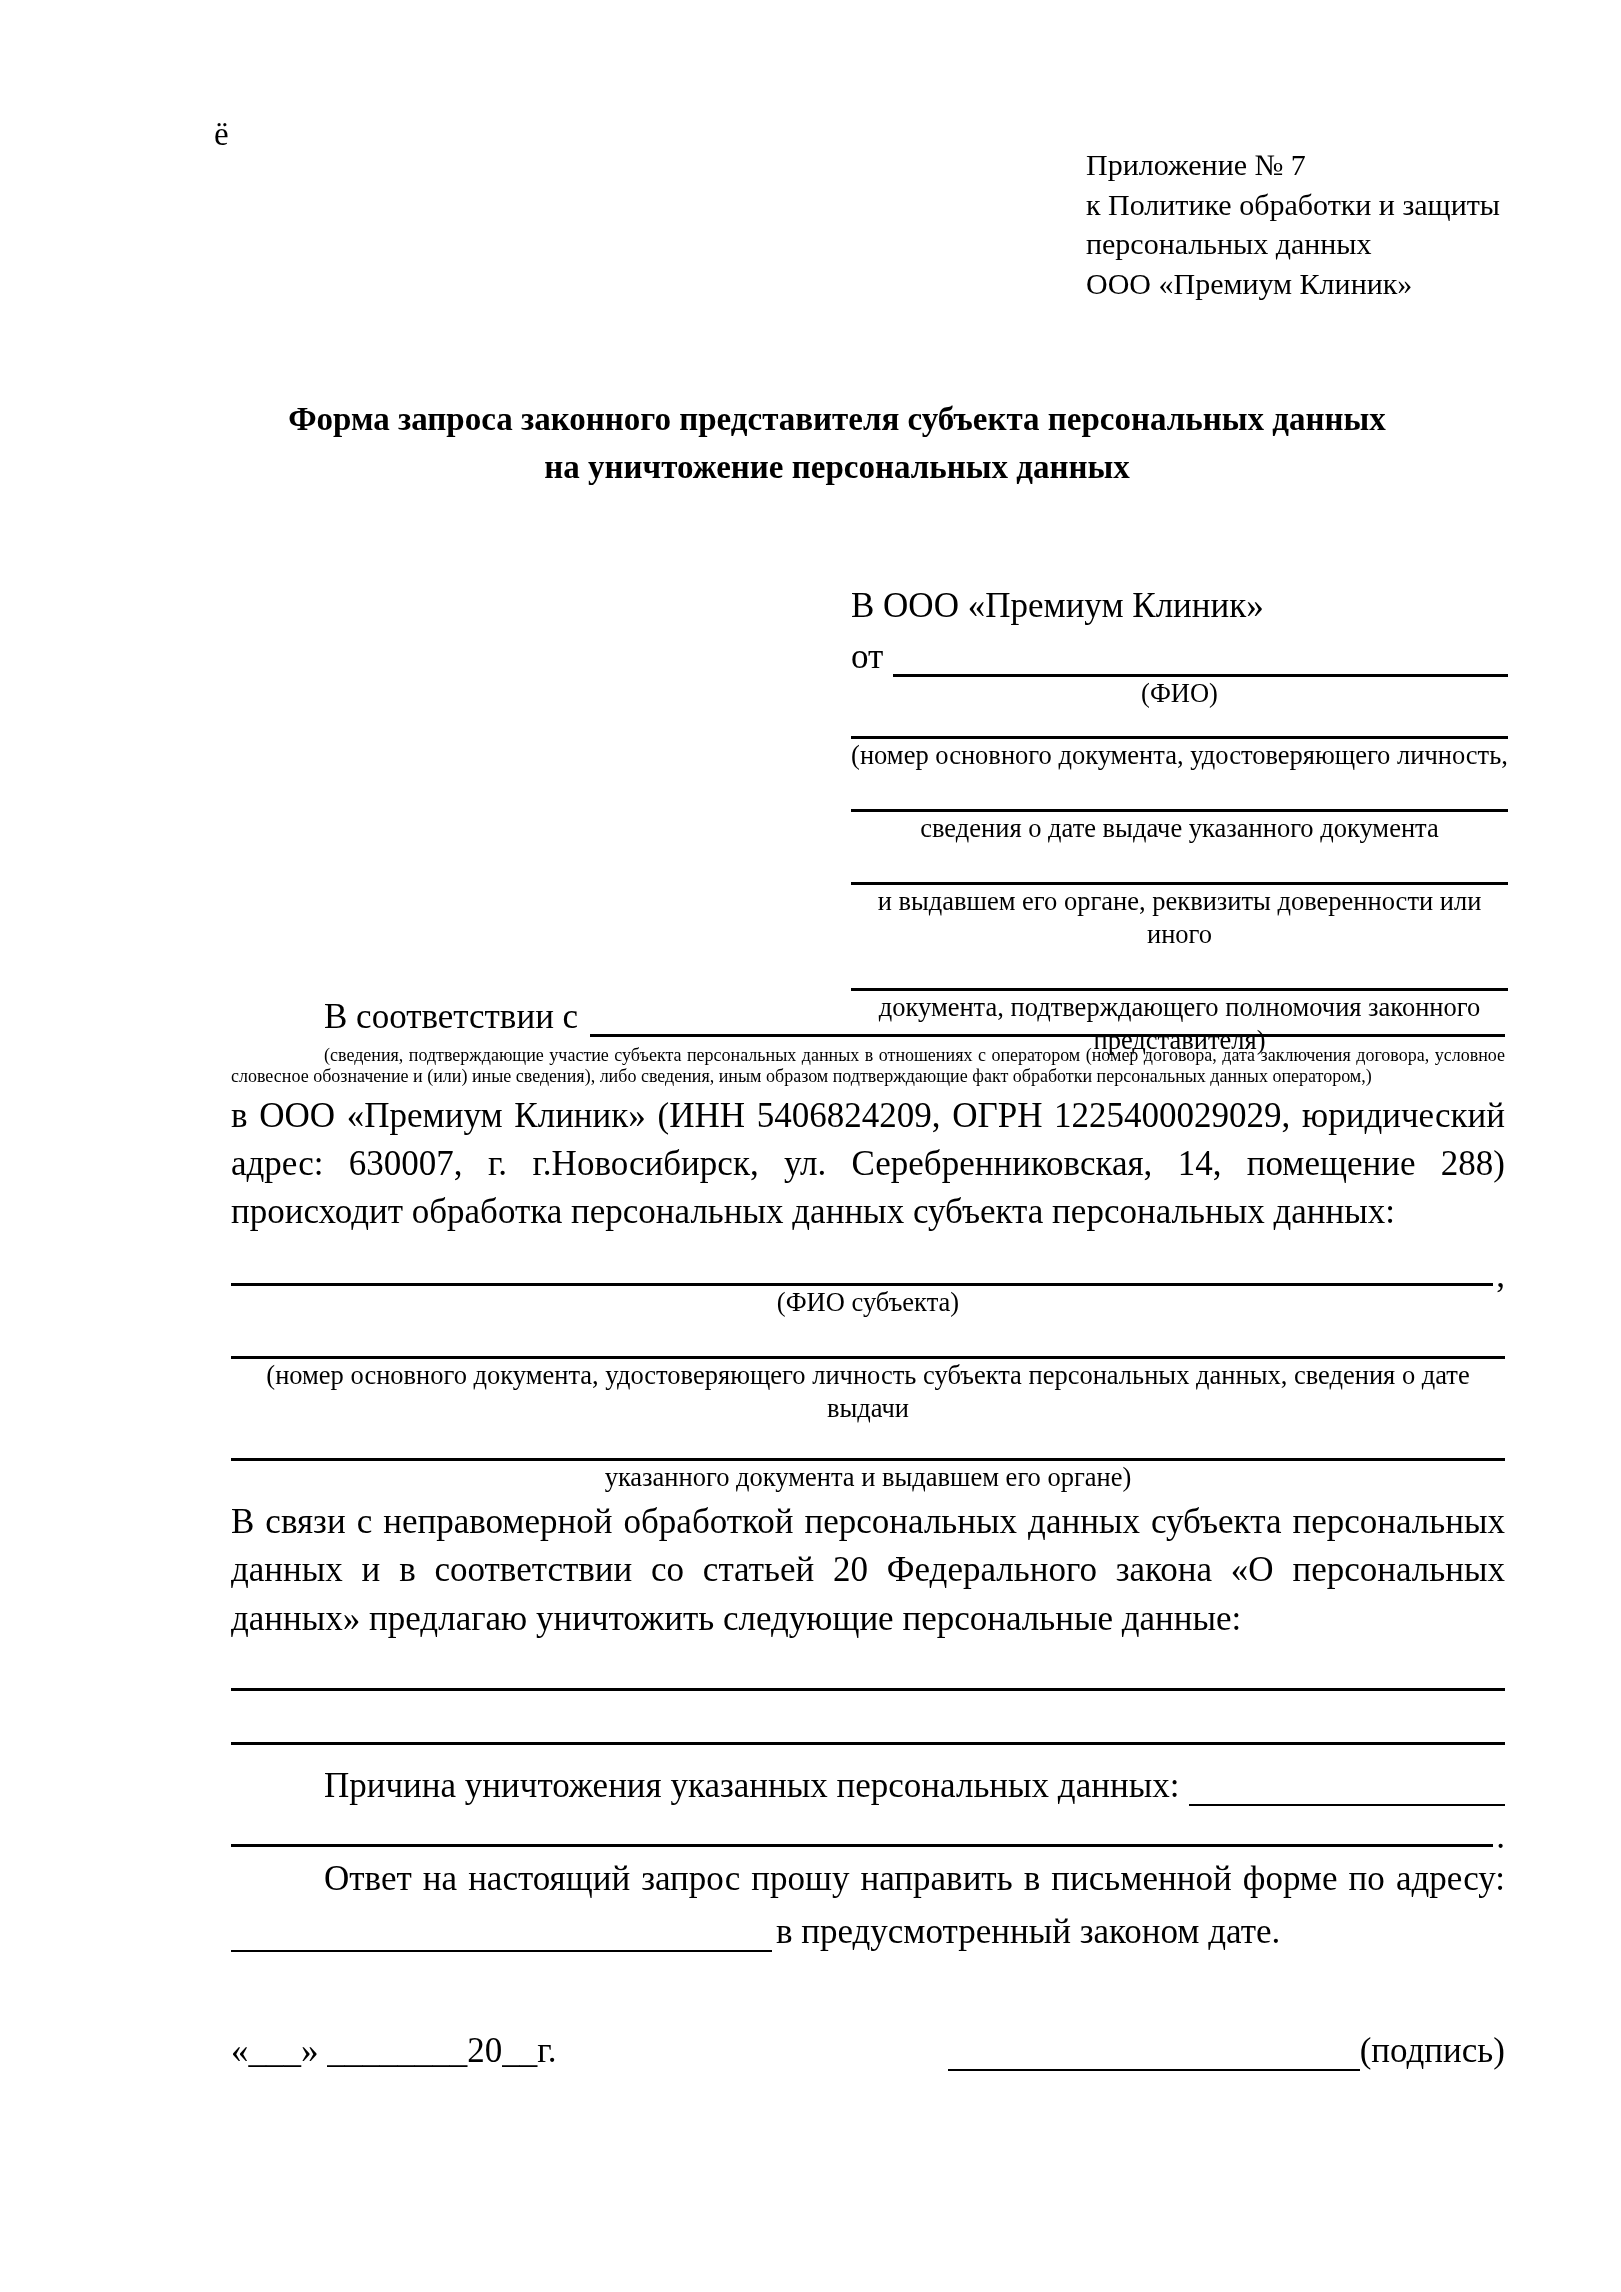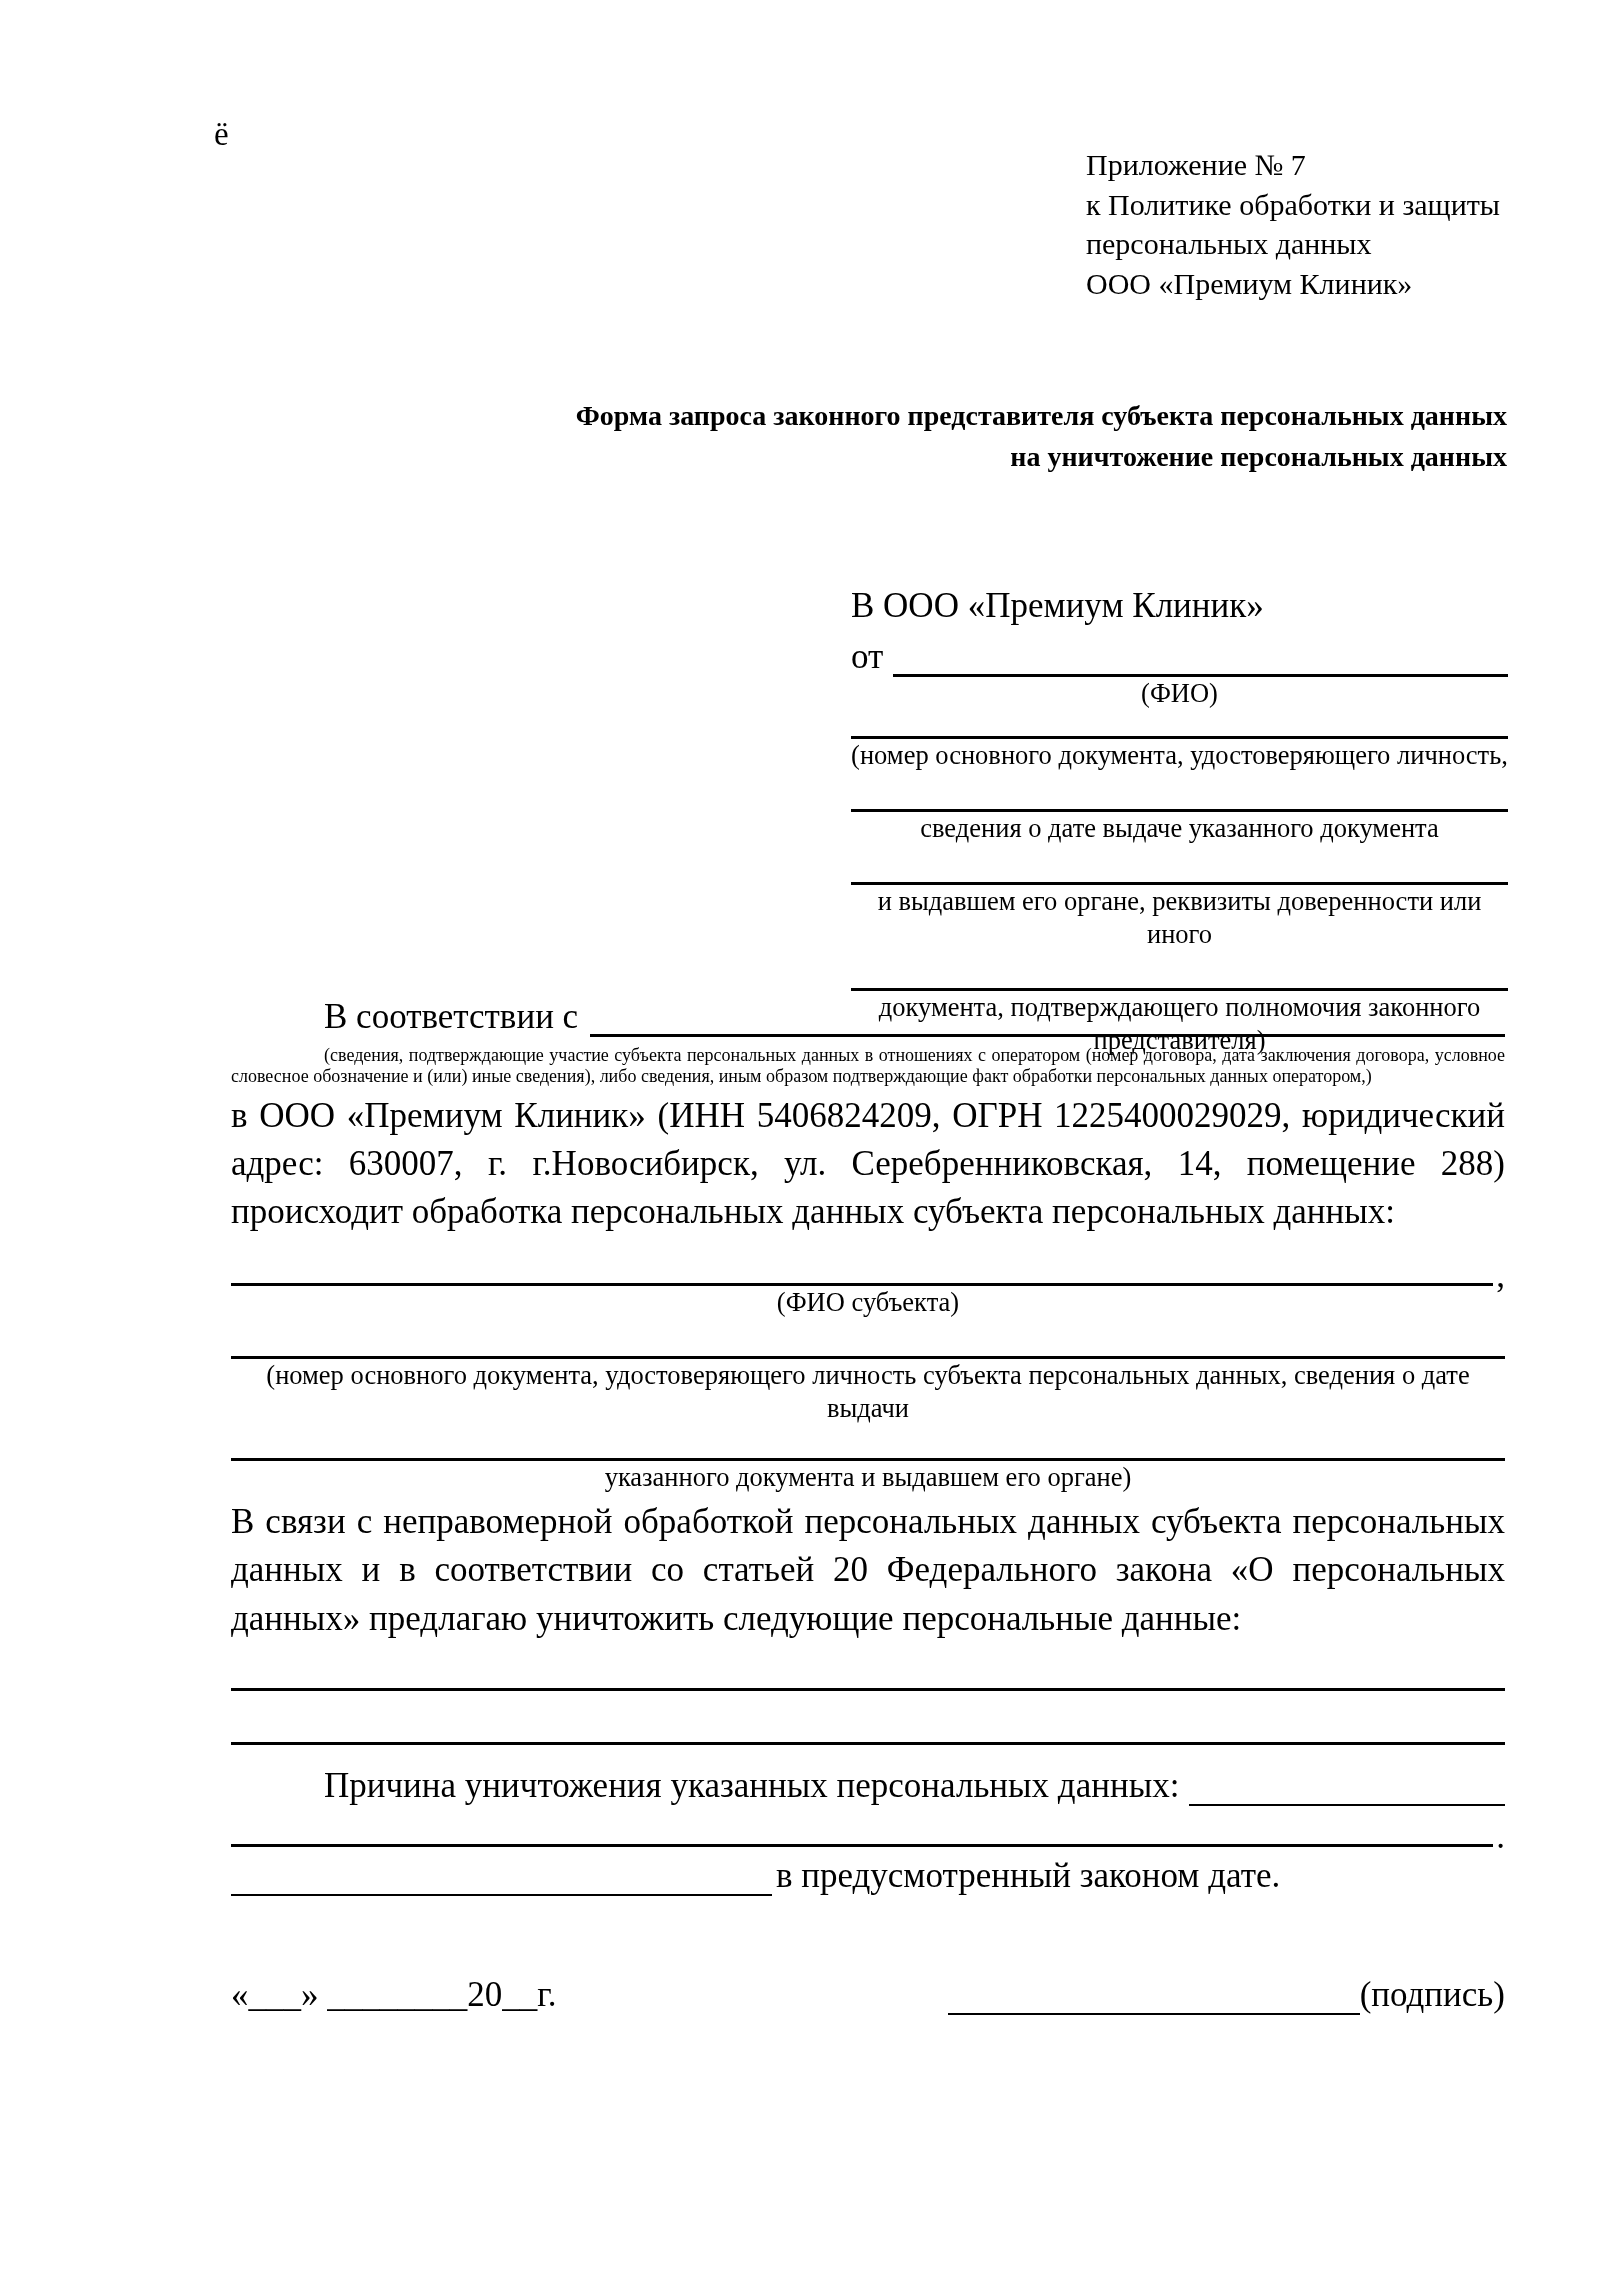--- a/index.html
+++ b/index.html
@@ -18,24 +18,24 @@
     font-size: 33px;
   }
   .appendix {
     position: absolute;
     left: 1086px; top: 145px;
     font-size: 30px;
     line-height: 1.32;
   }
   .title {
     position: absolute;
-    left: 157px; right: 114px; top: 396px;
+    left: 157px; right: 104px; top: 396px;
     margin: 0;
-    text-align: right;
-    font-size: 28px;
+    text-align: center;
+    font-size: 33px;
     font-weight: bold;
     line-height: 1.45;
   }
   
   .recipient {
     position: absolute;
     left: 851px; top: 586px;
     width: 657px;
     font-size: 35px;
   }
@@ -176,20 +176,21 @@
     <div class="row reason-row">
       <span class="label">Причина уничтожения указанных персональных данных:</span>
       <span class="fill u3"></span>
     </div>
 
     <div class="row tail-line-row">
       <span class="fill u4"></span>
       <span class="period">.</span>
     </div>
 
+    <div class="reply-para">Ответ на настоящий запрос прошу направить в письменной форме по адресу:</div>
 
     <div class="row reply-tail-row">
       <span class="addr-line u3"></span>
       <span class="reply-tail-text">в предусмотренный законом дате.</span>
     </div>
 
     <div class="footer-row">
       <span class="date-line">«___» ________20__г.</span>
       <span class="sig-group">
         <span class="sig-line u3"></span>

